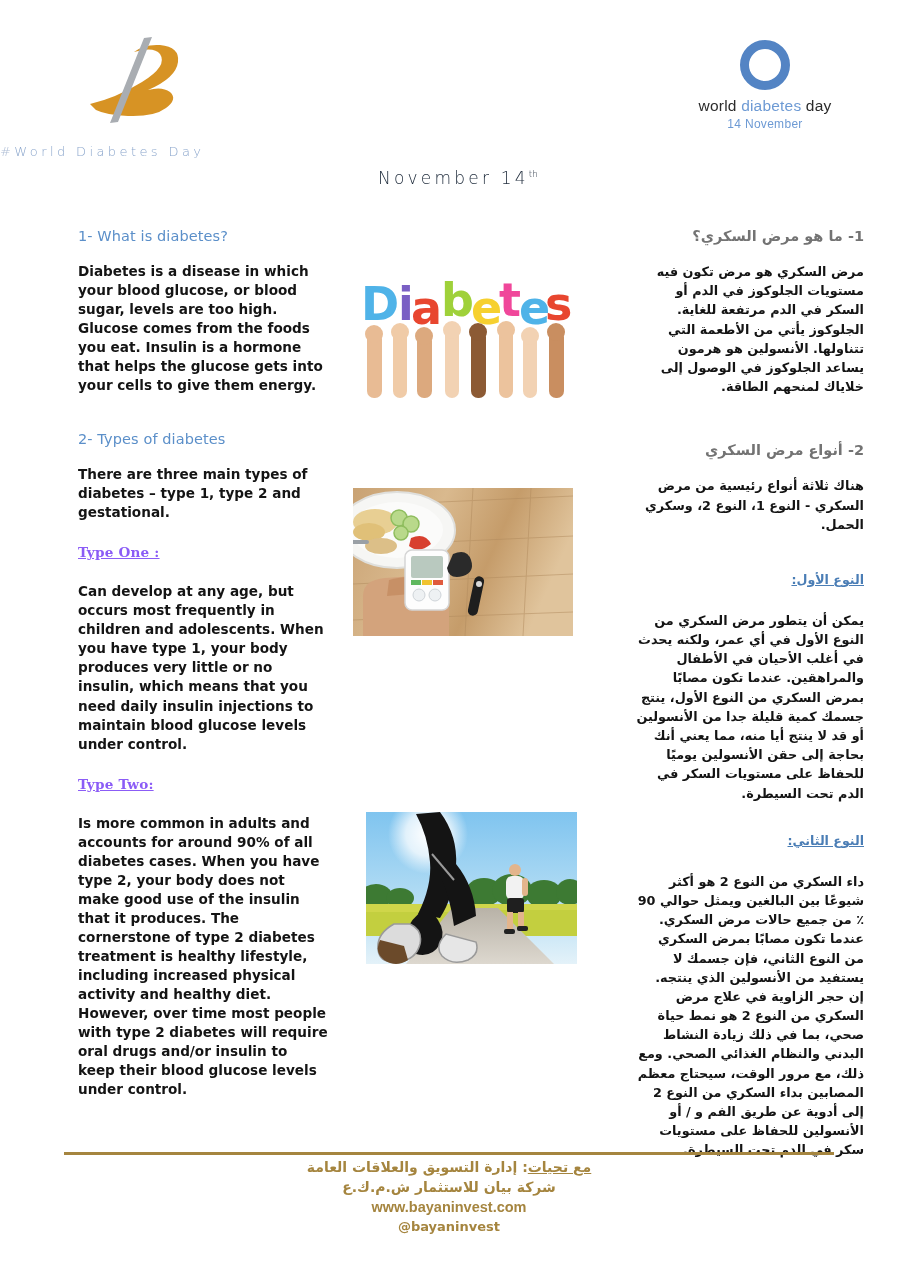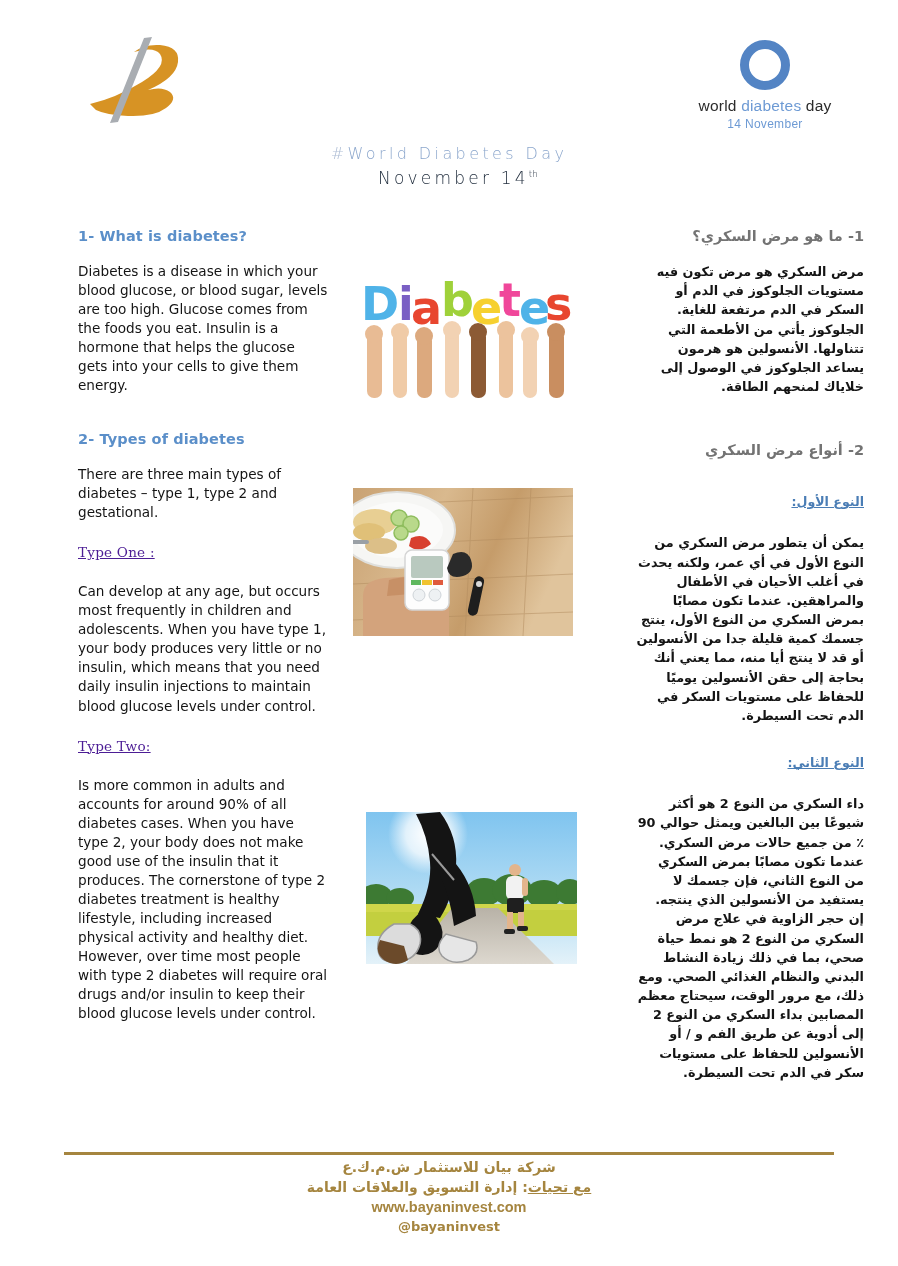--- a/index.html
+++ b/index.html
@@ -66,23 +66,22 @@
     color: #6d9ad4;
     margin-top: 3px;
     letter-spacing: .3px;
   }
 
   .hashtitle {
     position: absolute;
     top: 144px;
     left: 0;
     width: 898px;
-    text-align: center;
     color: #8ba6cc;
-    font-size: 16px;
+    font-size: 13px;
     letter-spacing: 3.4px;
     font-family: "DejaVu Sans", sans-serif;
     font-weight: 300;
   }
   .hashtitle .hash { color: #b0bfd6; }
   .subtitle {
     position: absolute;
     top: 168px;
     left: 9px;
     width: 898px;
@@ -107,59 +106,59 @@
     left: 636px;
     top: 228px;
     width: 228px;
     direction: rtl;
     text-align: right;
   }
 
   h2.sec-en {
     margin: 0 0 18px 0;
     font-size: 14.5px;
-    font-weight: bold;
+    font-weight: normal;
     color: #5b8fc9;
     font-family: "DejaVu Sans", sans-serif;
     letter-spacing: .1px;
   }
   h2.sec-ar {
     margin: 0 0 18px 0;
     font-size: 14.5px;
     font-weight: bold;
     color: #737373;
     font-family: "DejaVu Sans", sans-serif;
     direction: rtl;
   }
 
   p.body-en {
     margin: 0 0 22px 0;
     font-size: 13.6px;
-    font-weight: normal;
+    font-weight: bold;
     line-height: 1.40;
     color: #141414;
     font-family: "DejaVu Sans", sans-serif;
   }
 
   p.body-ar {
     margin: 0 0 20px 0;
     font-size: 12.8px;
     font-weight: bold;
     line-height: 1.50;
     color: #141414;
     direction: rtl;
     text-align: right;
     font-family: "DejaVu Sans", sans-serif;
   }
 
   h3.subhead-en {
     margin: 0 0 22px 0;
     font-size: 13.6px;
-    font-weight: normal;
-    color: #4c1d95;
+    font-weight: bold;
+    color: #8b5cf6;
     text-decoration: underline;
     font-family: "DejaVu Serif", serif;
     letter-spacing: .2px;
   }
   h3.subhead-ar {
     margin: 0 0 24px 0;
     font-size: 12.6px;
     font-weight: bold;
     color: #4a7db5;
     text-decoration: underline;
@@ -267,20 +266,21 @@
   </div>
 
   <div class="col-right">
 
     <h2 class="sec-ar">1-  ما هو مرض السكري؟</h2>
     <p class="body-ar">مرض السكري هو مرض تكون فيه مستويات الجلوكوز في الدم أو السكر في الدم مرتفعة للغاية. الجلوكوز يأتي من الأطعمة التي تتناولها. الأنسولين هو هرمون يساعد الجلوكوز في الوصول إلى خلاياك لمنحهم الطاقة.</p>
 
     <div style="height:26px"></div>
 
     <h2 class="sec-ar">2- أنواع مرض السكري</h2>
+    <p class="body-ar">هناك ثلاثة أنواع رئيسية من مرض السكري - النوع 1، النوع 2، وسكري الحمل.</p>
 
     <div style="height:18px"></div>
 
     <h3 class="subhead-ar">النوع الأول:</h3>
     <p class="body-ar">يمكن أن يتطور مرض السكري من النوع الأول في أي عمر، ولكنه يحدث في أغلب الأحيان في الأطفال والمراهقين. عندما تكون مصابًا بمرض السكري من النوع الأول، ينتج جسمك كمية قليلة جدا من الأنسولين أو قد لا ينتج أيا منه، مما يعني أنك بحاجة إلى حقن الأنسولين يوميًا للحفاظ على مستويات السكر في الدم تحت السيطرة.</p>
 
     <div style="height:10px"></div>
 
     <h3 class="subhead-ar">النوع الثاني:</h3>
     <p class="body-ar">داء السكري من النوع 2 هو أكثر شيوعًا بين البالغين ويمثل حوالي 90 ٪ من جميع حالات مرض السكري. عندما تكون مصابًا بمرض السكري من النوع الثاني، فإن جسمك لا يستفيد من الأنسولين الذي ينتجه. إن حجر الزاوية في علاج مرض السكري من النوع 2 هو نمط حياة صحي، بما في ذلك زيادة النشاط البدني والنظام الغذائي الصحي. ومع ذلك، مع مرور الوقت، سيحتاج معظم المصابين بداء السكري من النوع 2 إلى أدوية عن طريق الفم و / أو الأنسولين للحفاظ على مستويات سكر في الدم تحت السيطرة.</p>
@@ -429,21 +429,21 @@
         <path d="M28 112 q-18 10 -16 26 q2 14 20 12 q18 -2 22 -18 q3 -14 -10 -20 Z" fill="#dcdcdc" stroke="#9a9a9a" stroke-width="1.5"></path>
         <path d="M14 128 q-6 12 4 20 q12 8 24 0 l-4 -14 Z" fill="#6b4a2a"></path>
         <path d="M80 122 q-12 12 -4 22 q10 10 26 4 q12 -6 8 -18 Z" fill="#e6e6e6" stroke="#9a9a9a" stroke-width="1.5"></path>
         <line x1="66" y1="42" x2="88" y2="68" stroke="#9a9a9a" stroke-width="2"></line>
       </g>
     </svg>
   </div>
 
   <div class="footer-rule"></div>
   <div class="footer">
-    <div class="f-ar">شركة بيان للاستثمار ش.م.ك.ع</div>
     <div class="f-ar">
       <u>مع تحيات</u><span>: إدارة التسويق والعلاقات العامة</span>
     </div>
+    <div class="f-ar">شركة بيان للاستثمار ش.م.ك.ع</div>
     <div class="f-url">www.bayaninvest.com</div>
     <div class="f-handle">@bayaninvest</div>
   </div>
 
 </div>
 
 </body></html>

